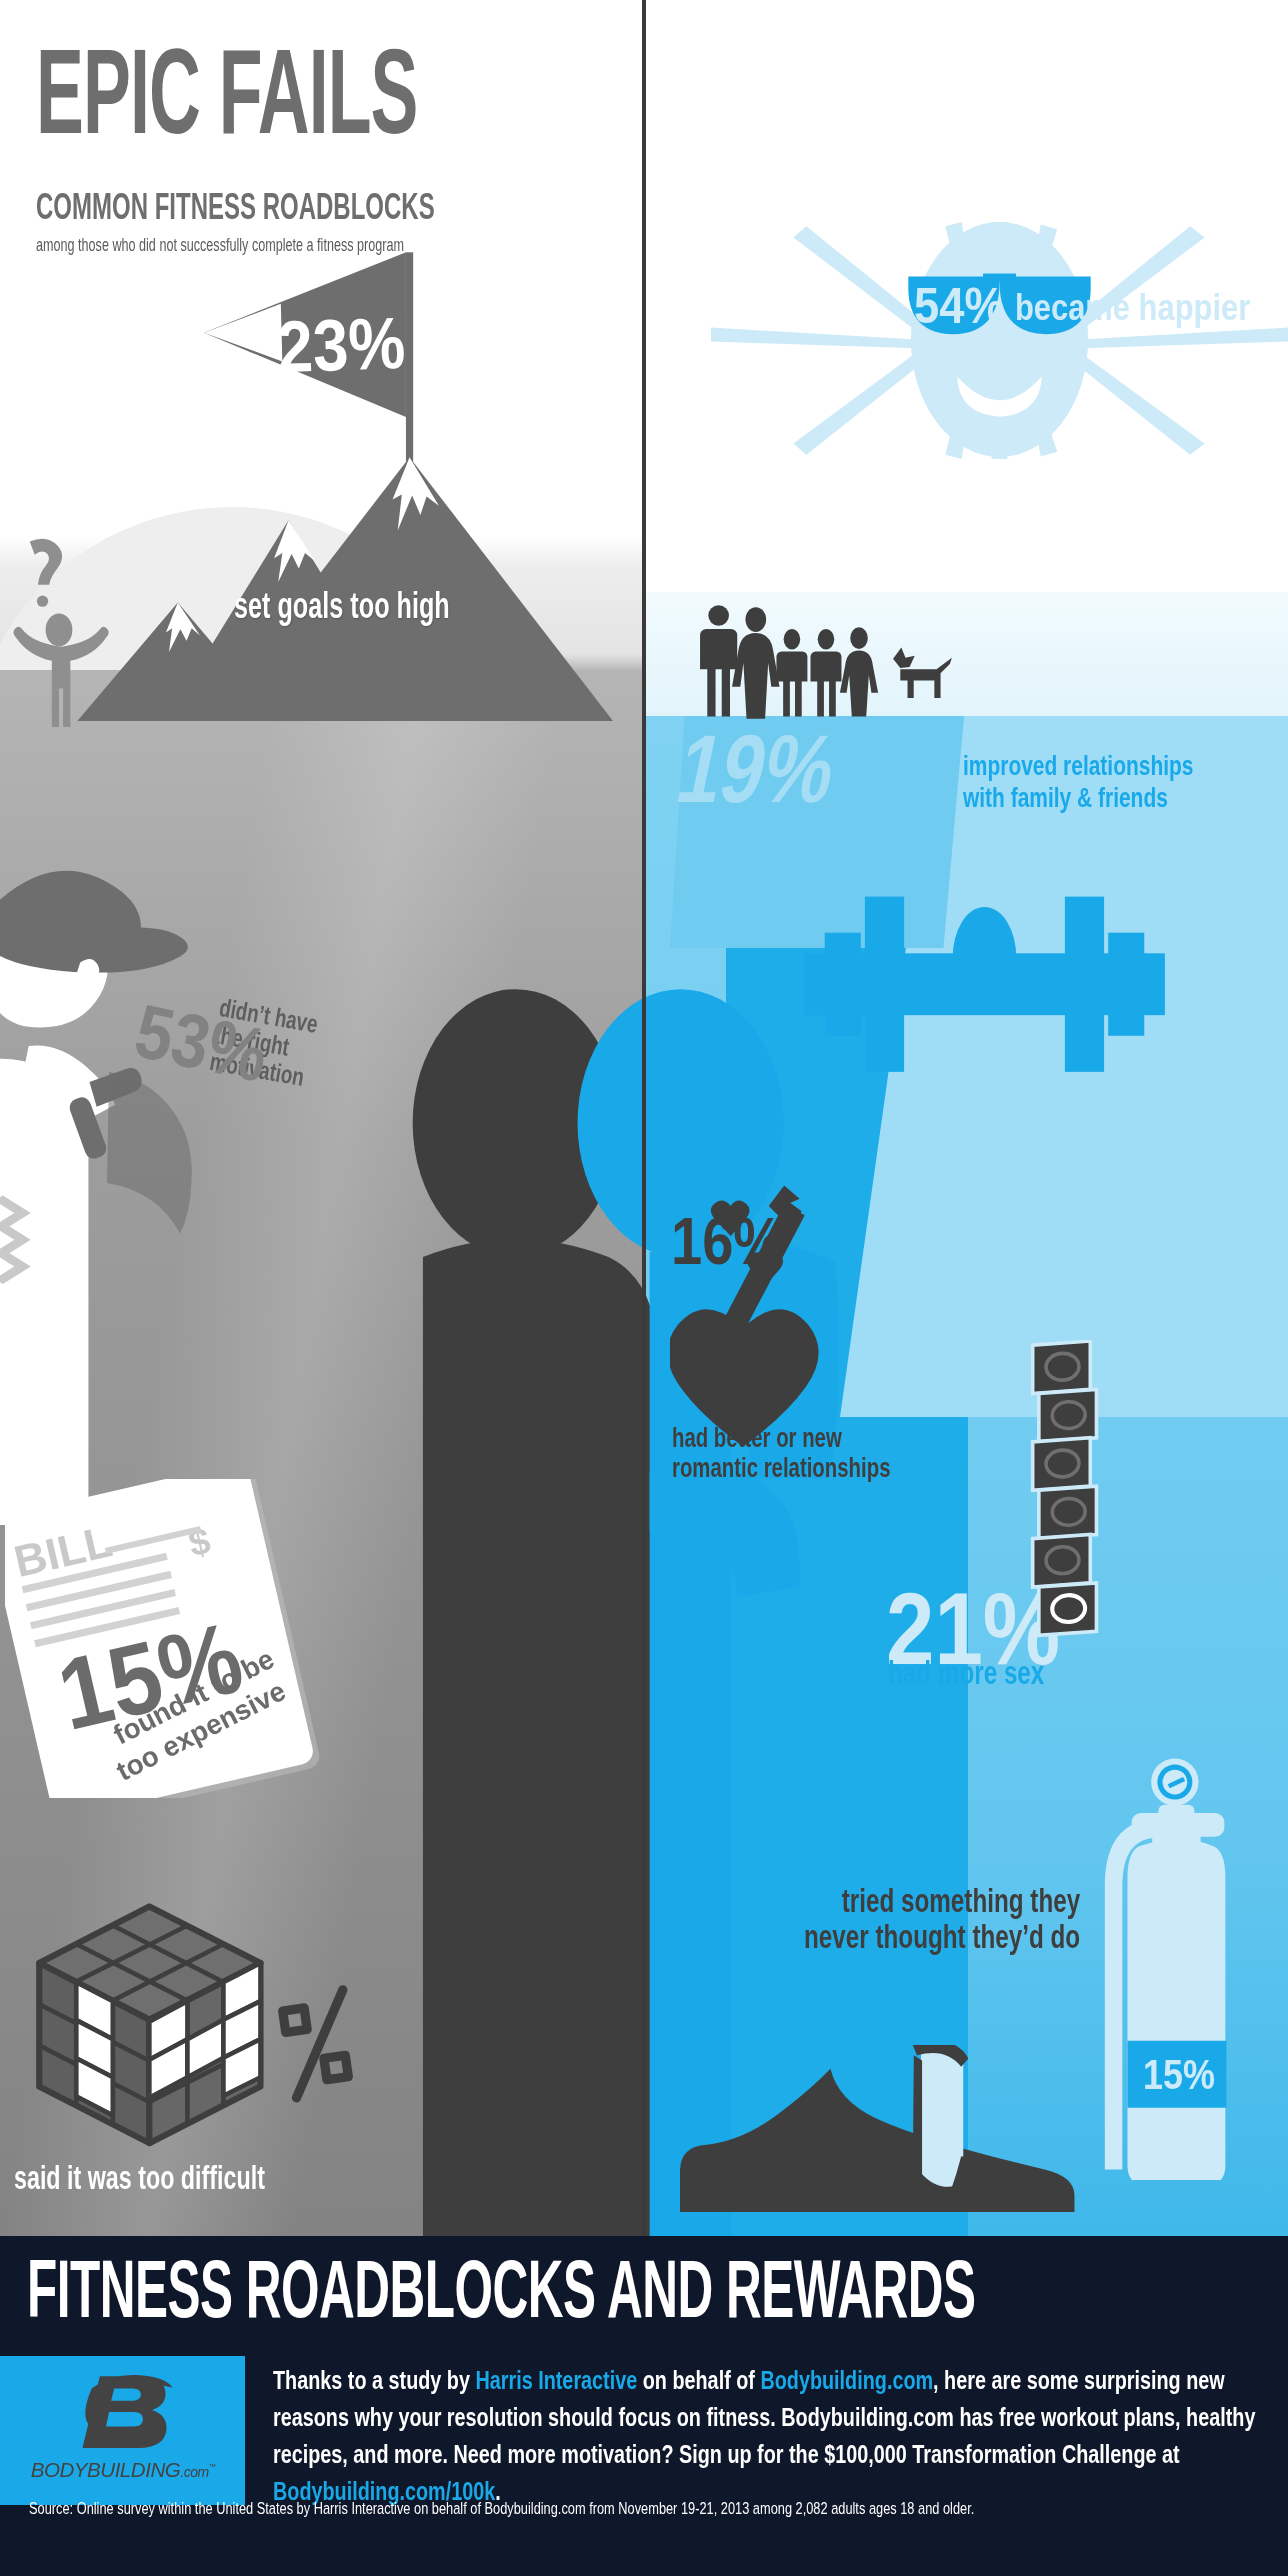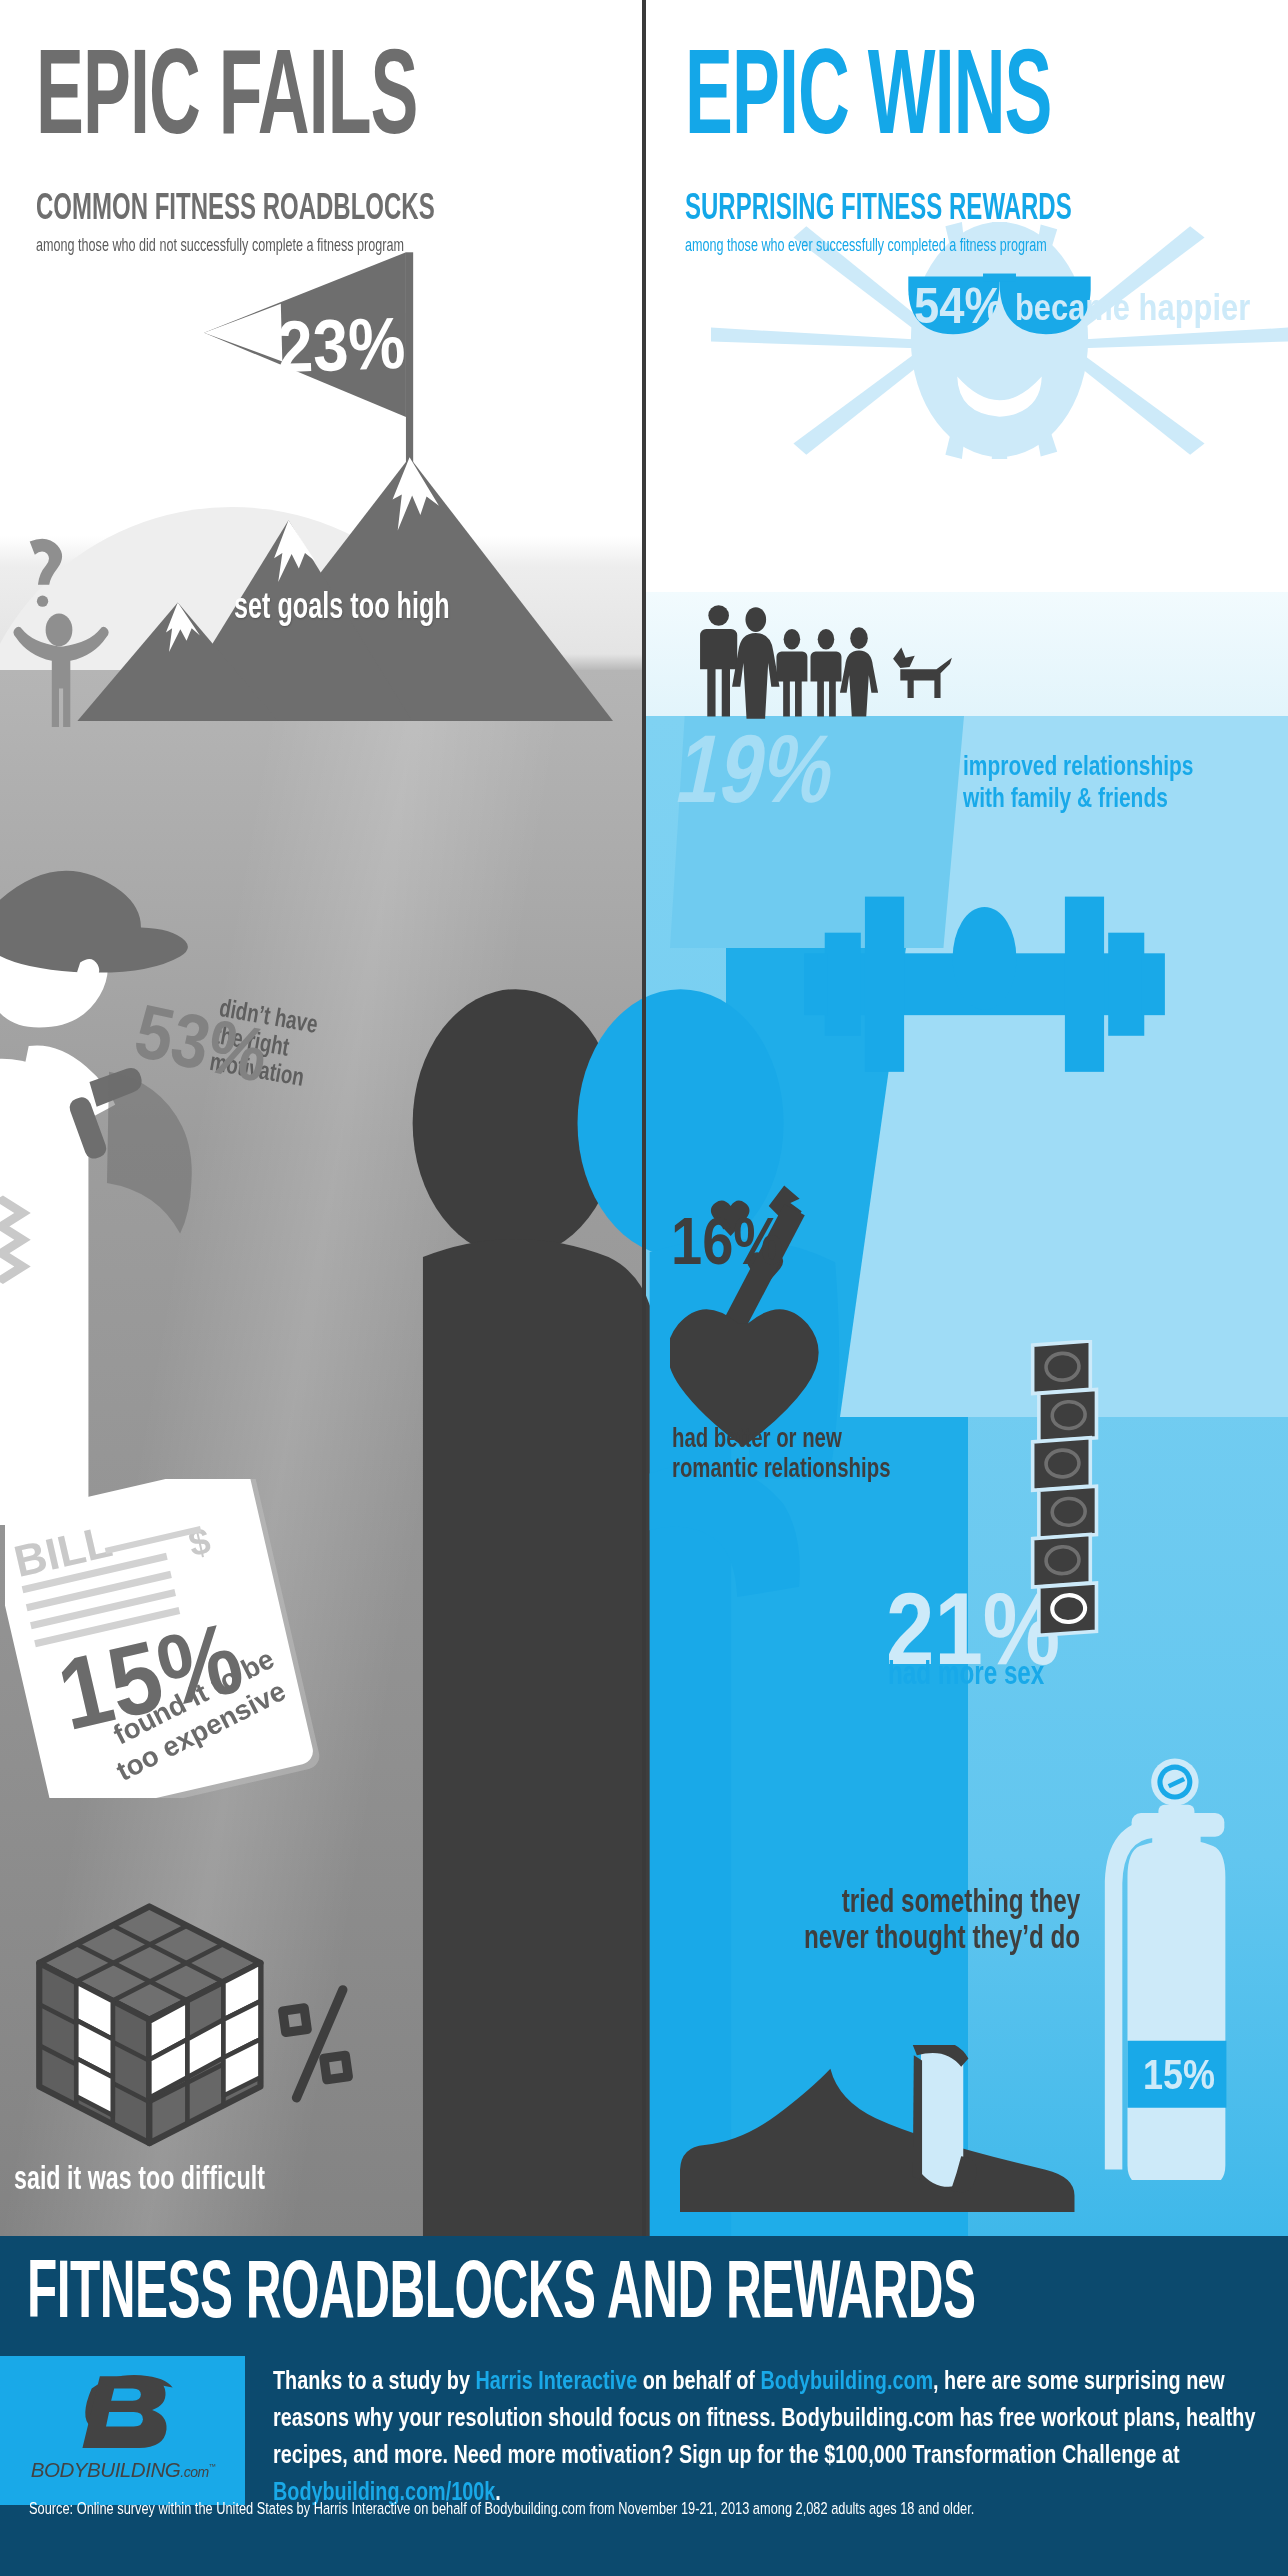--- a/index.html
+++ b/index.html
@@ -207,21 +207,21 @@
   }
   .pct15-scuba {
     position: absolute; left: 1143px; top: 2053px; z-index: 28;
     color: #cdeaf9; font-weight: bold; font-size: 36px; line-height: 36px;
     transform: scaleY(1.2); transform-origin: left top;
   }
 
   
   .bottom {
     position: absolute; left: 0; top: 2236px; width: 1288px; height: 340px;
-    background: #0c4a6e; z-index: 50;
+    background: #0f172a; z-index: 50;
   }
   .bottom-title {
     position: absolute; left: 27px; top: 11.3px;
     color: #ffffff; font-weight: bold; font-size: 50px; line-height: 52px;
     letter-spacing: -0.5px;
     transform: scaleY(1.62) scaleX(0.99); transform-origin: left top;
     white-space: nowrap;
   }
   .logo-box {
     position: absolute; left: 0px; top: 120px; width: 245px; height: 149px;
@@ -571,25 +571,20 @@
     <div>tried something they</div>
     <div>never thought they’d do</div>
   </div>
 
   <div class="header">
     <div class="hdr-half hdr-left">
       <div class="hdr-big">EPIC FAILS</div>
       <div class="hdr-sub">COMMON FITNESS ROADBLOCKS</div>
       <div class="hdr-small">among those who did not successfully complete a fitness program</div>
     </div>
-    <div class="hdr-half hdr-right">
-      <div class="hdr-big">EPIC WINS</div>
-      <div class="hdr-sub">SURPRISING FITNESS REWARDS</div>
-      <div class="hdr-small">among those who ever successfully completed a fitness program</div>
-    </div>
   </div>
 
   <div class="bottom">
     <div class="bottom-title">FITNESS ROADBLOCKS AND REWARDS</div>
 
     <div class="logo-box">
       <div class="logo-b">
         <svg width="98" height="82" viewBox="0 0 190 160">
           <path d="M28 36 q40 -30 96 -26 q48 4 62 24 q-30 -8 -66 -4 q-62 6 -84 36 q-18 26 6 44 q-8 6 -16 0 q-22 -18 2 -74 Z" fill="#434343"></path>
           <path d="M44 12 l80 0 q46 0 48 32 q2 24 -26 34 q30 10 28 38 q-4 36 -54 36 l-110 0 Z" fill="#434343"></path>

